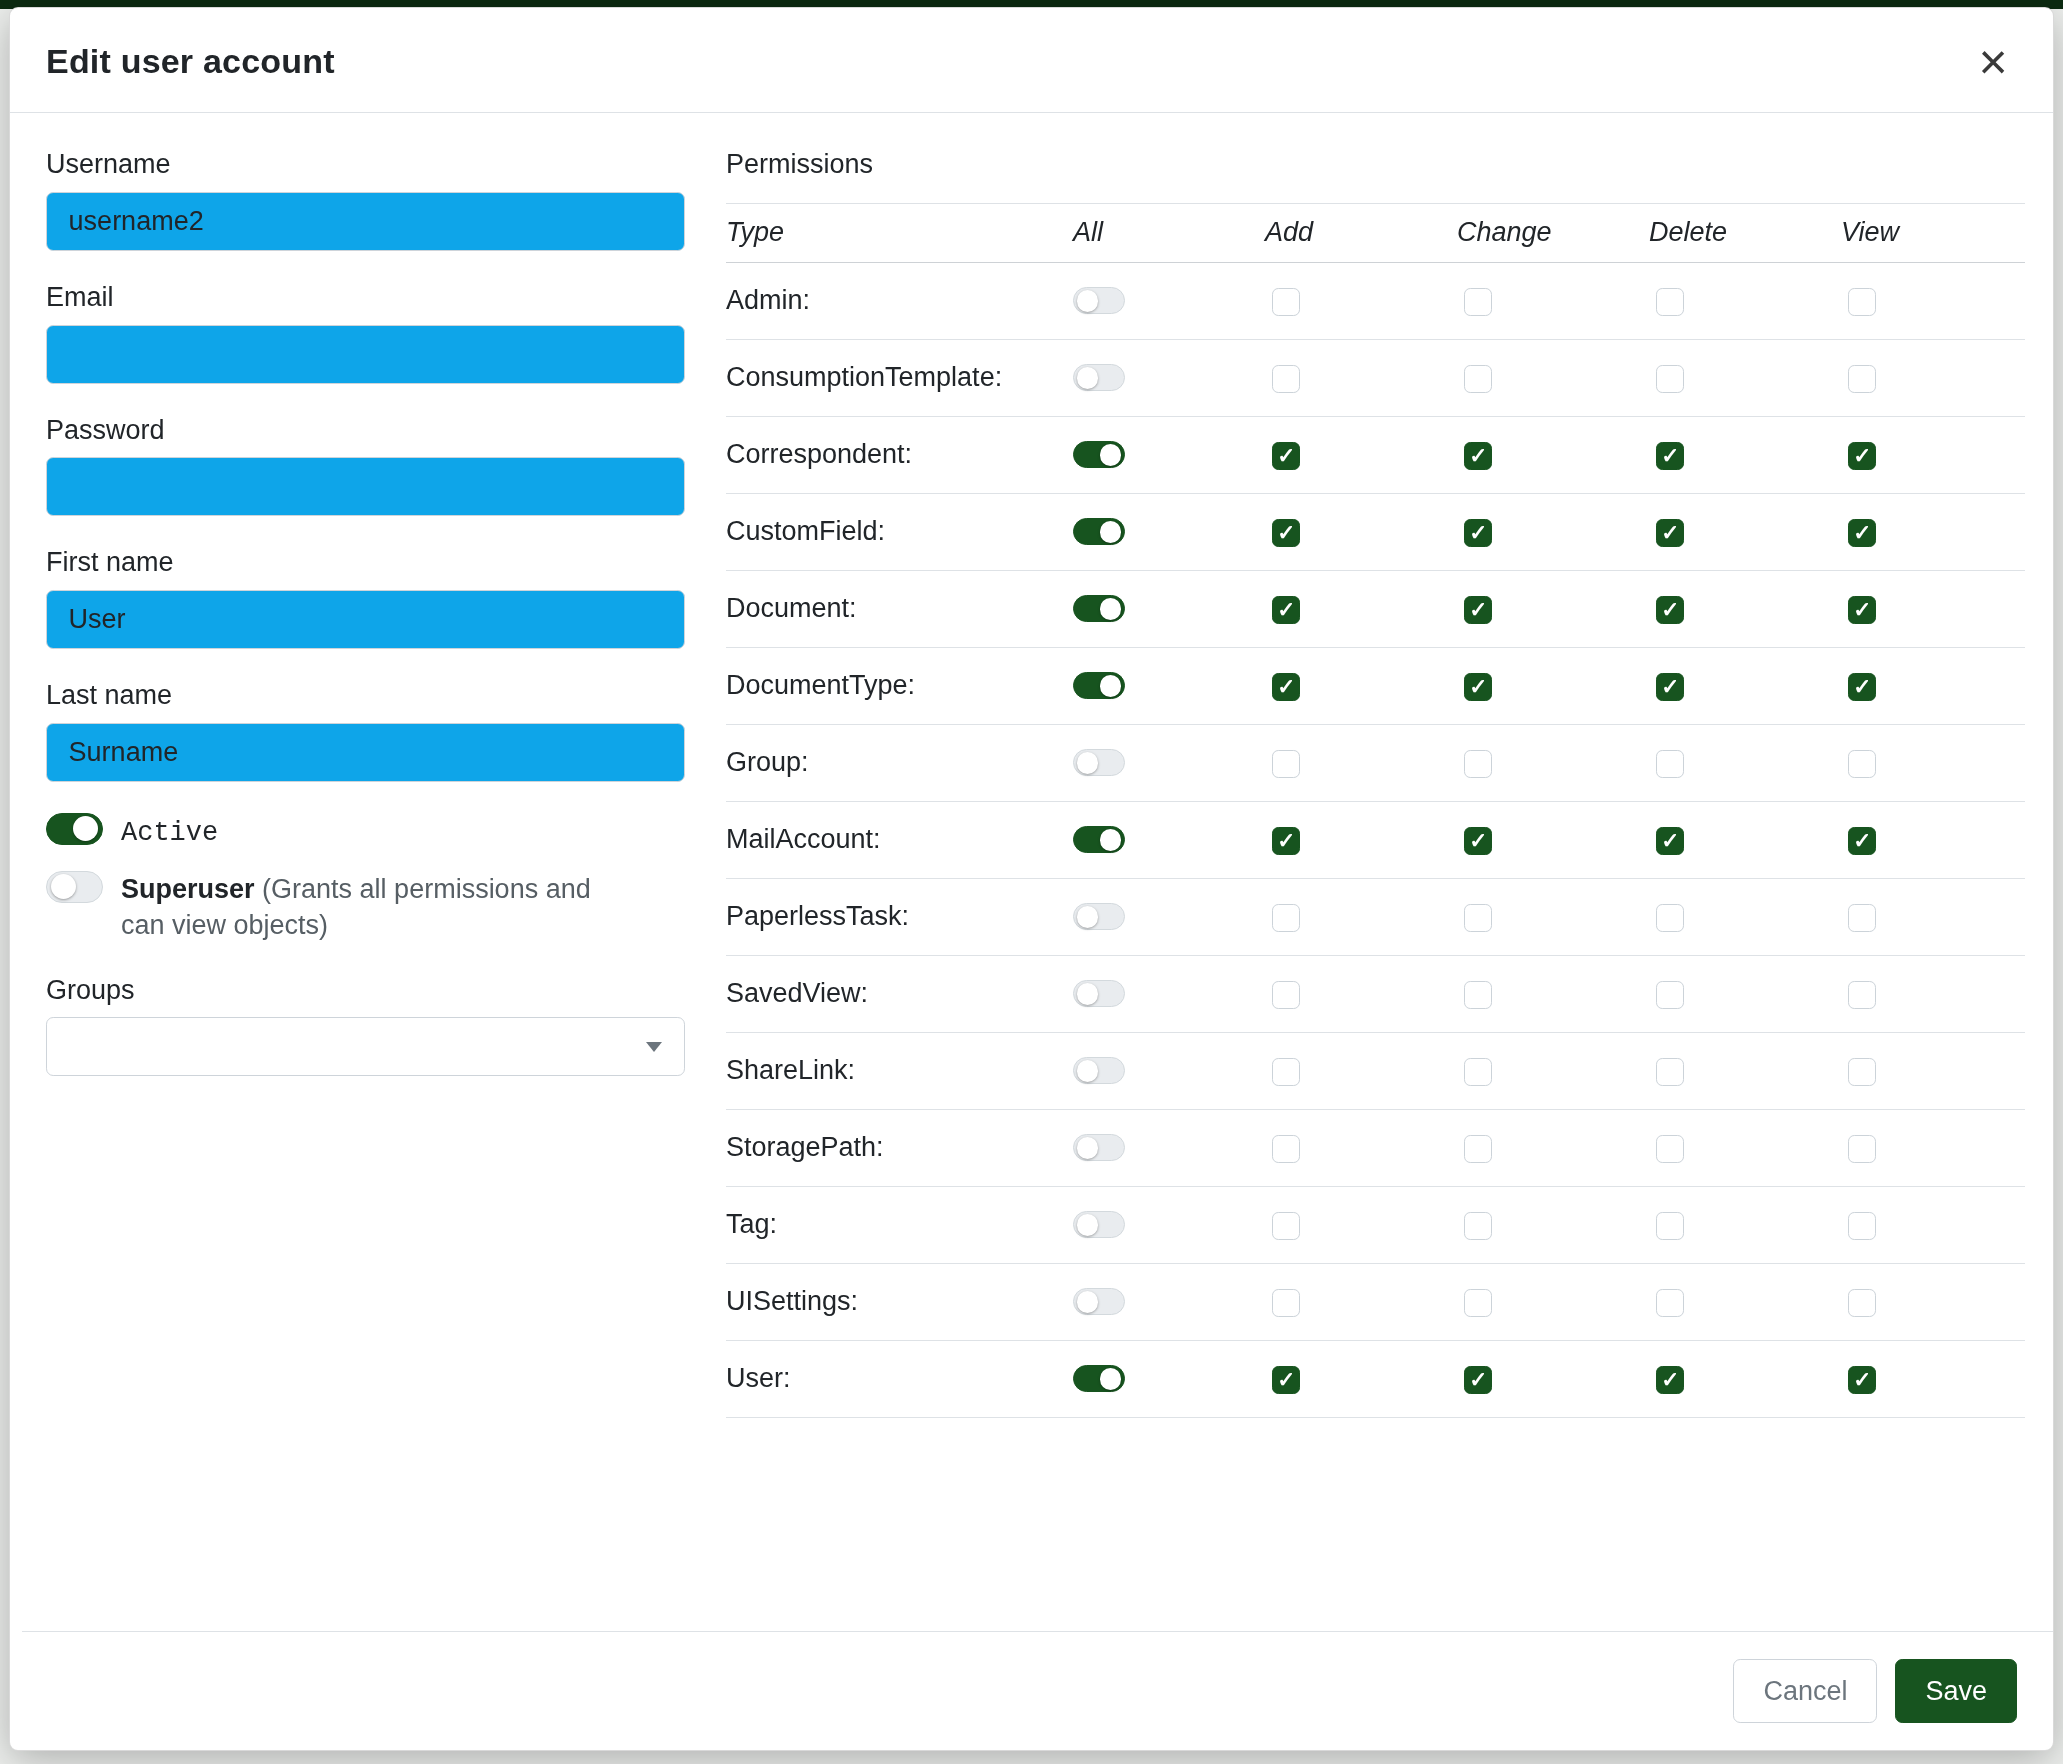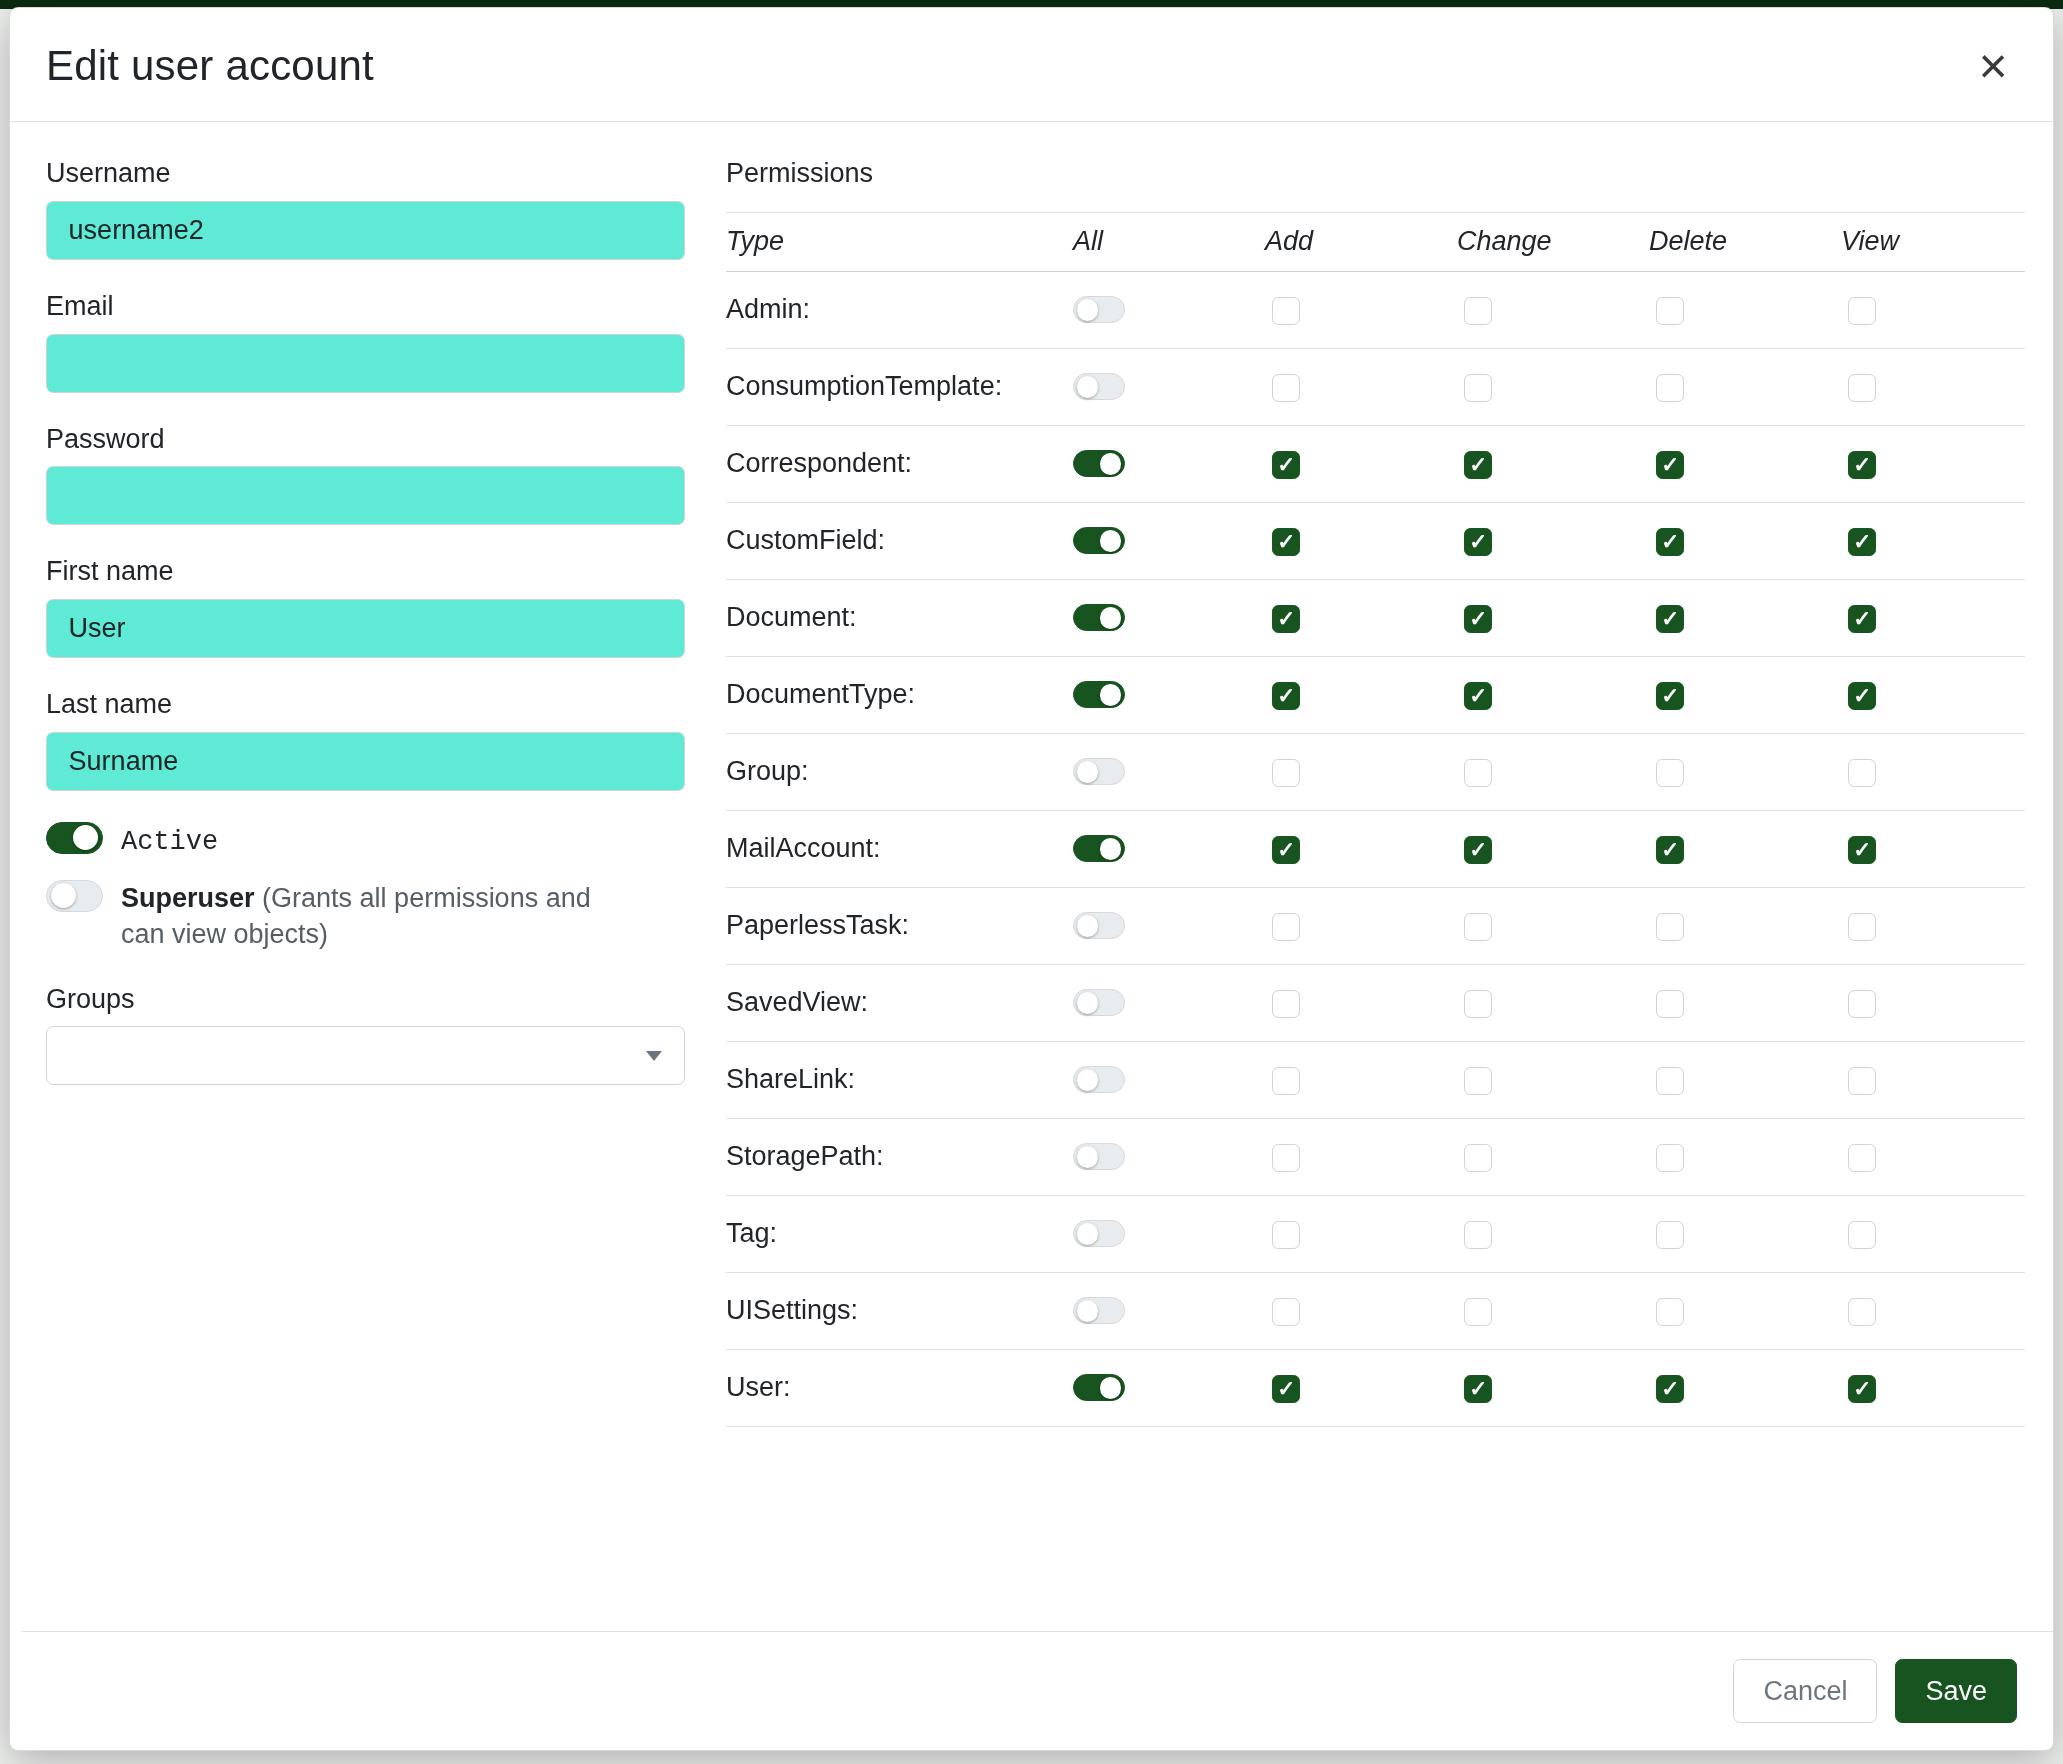--- a/index.html
+++ b/index.html
@@ -27,21 +27,21 @@
     border:0.9px solid rgba(0,0,0,.15);
     box-shadow:0 9px 41px rgba(0,0,0,.28);
     display:flex;flex-direction:column;overflow:hidden;
   }
   
   .modal-header{
     display:flex;align-items:center;justify-content:space-between;
     padding:34px 40px 31px 36px;
     border-bottom:0.9px solid var(--border);
   }
-  .modal-title{font-size:42px;font-weight:400;letter-spacing:0.2px;}
+  .modal-title{font-size:34px;font-weight:700;letter-spacing:0.2px;}
   .close-btn{
     background:none;border:none;cursor:pointer;
     font-size:50px;line-height:36px;font-weight:300;color:#3a3a3a;
     padding:0 5.4px;
   }
   
   .modal-body{
     flex:1;display:flex;gap:41px;
     padding:36px 28px 0 36px;
     overflow:hidden;
@@ -49,21 +49,21 @@
   .left-col{width:639px;flex:0 0 639px;}
   .right-col{flex:1;}
 
   .form-group{margin-bottom:31px;}
   .form-label{display:block;font-size:27px;margin-bottom:11.7px;color:var(--text);}
   .text-input{
     width:100%;height:59px;
     border:0.9px solid var(--input-border);border-radius:7.2px;
     font-family:"Liberation Sans", sans-serif;
     font-size:27px;color:var(--text);
-    padding:0 21.6px;background:#5eead4;outline:none;
+    padding:0 21.6px;background:#0ea5e9;outline:none;
   }
   .select-box{
     position:relative;width:100%;height:59px;
     border:0.9px solid var(--input-border);border-radius:7.2px;background:#fff;
     cursor:pointer;
   }
   .caret{
     position:absolute;right:21.6px;top:50%;margin-top:-4.5px;
     width:0;height:0;
     border-left:8px solid transparent;border-right:8px solid transparent;

